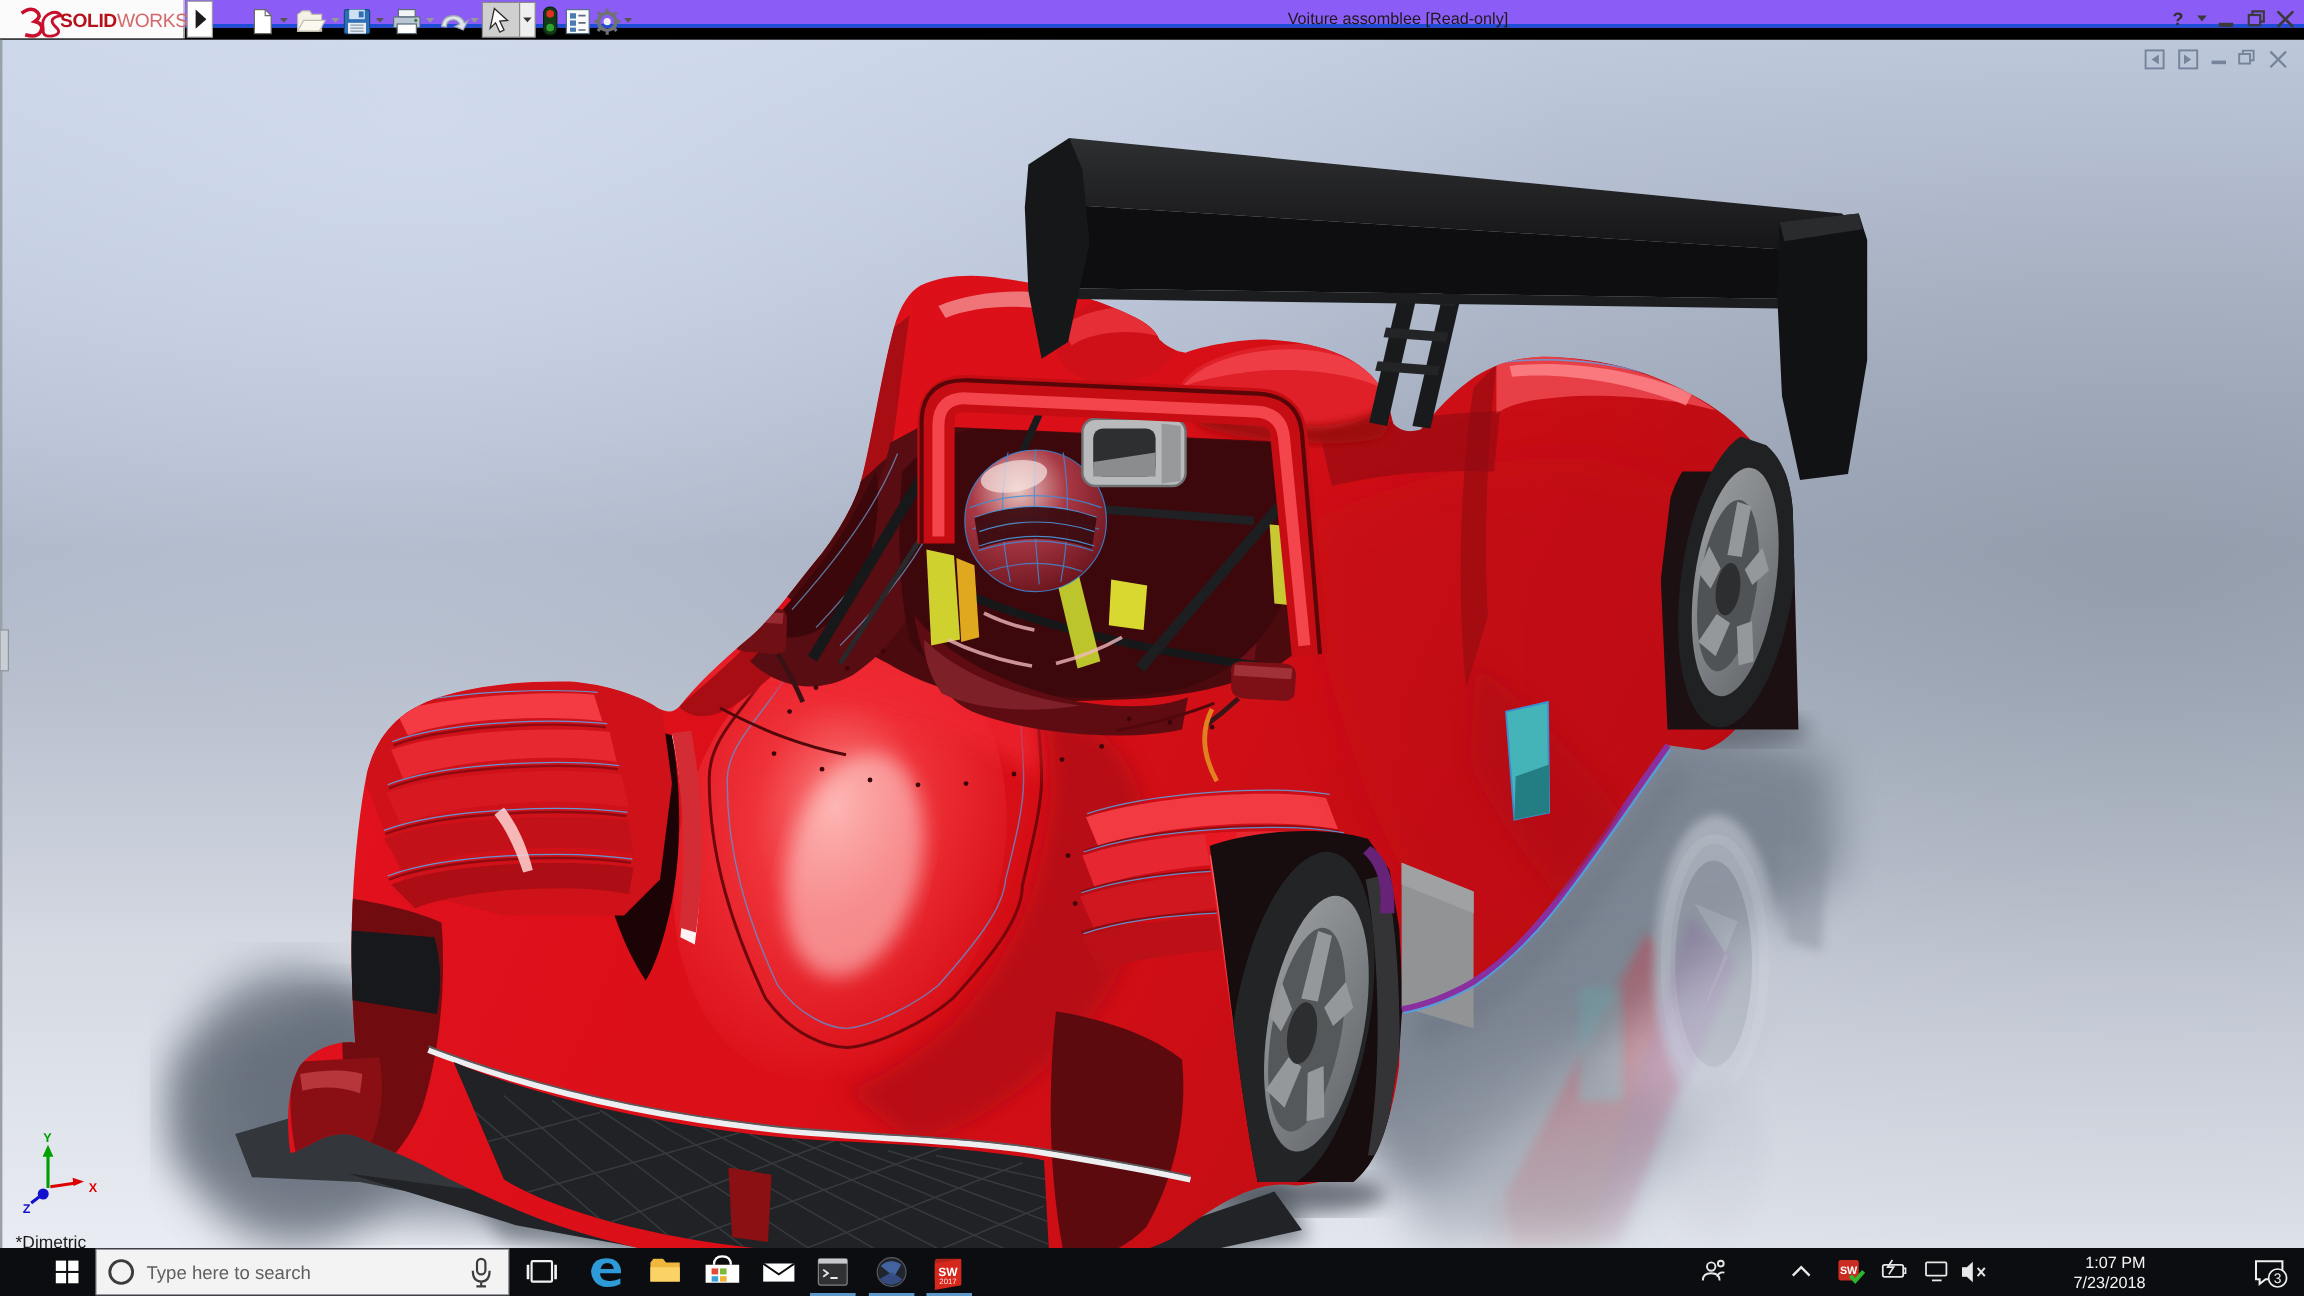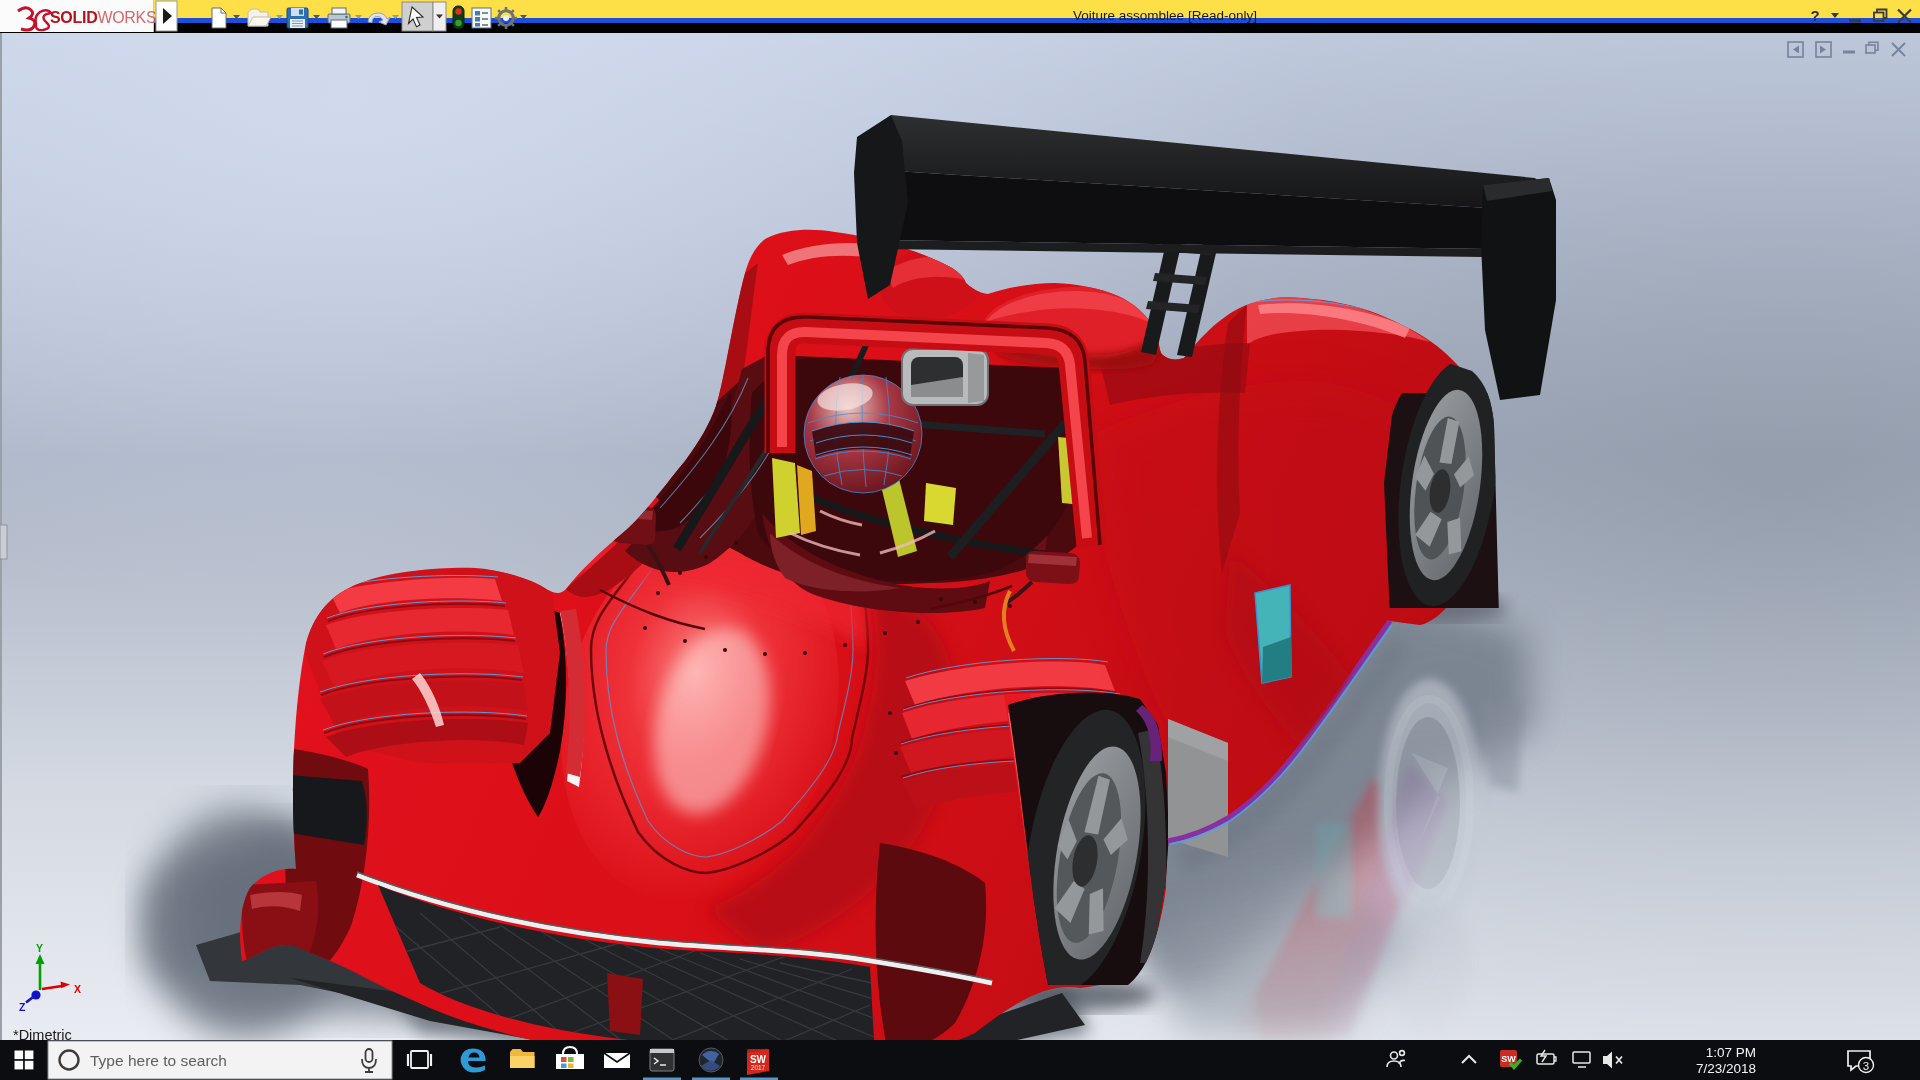--- a/index.html
+++ b/index.html
@@ -1,20 +1,20 @@
 <!DOCTYPE html>
 <html><head>
 <meta charset="utf-8">
 <style>
   html,body{margin:0;padding:0;width:1920px;height:1080px;overflow:hidden;background:#000;}
   *{box-sizing:border-box;font-family:"Liberation Sans",sans-serif;}
   #root{position:absolute;left:0;top:0;width:1920px;height:1080px;}
-  #titlebar{position:absolute;left:0;top:0;width:1920px;height:23px;background:#fde047;border-bottom:5px solid #1d4ed8;}
+  #titlebar{position:absolute;left:0;top:0;width:1920px;height:23px;background:#8b5cf6;border-bottom:3px solid #1d4ed8;}
   #viewport{position:absolute;left:0;top:33px;width:1920px;height:1007px;}
-  #taskbar{position:absolute;left:0;top:1040px;width:1920px;height:40px;background:#0c0d10;}
+  #taskbar{position:absolute;left:0;top:1040px;width:1920px;height:40px;background:#0c0d10;padding-left:32px;}
 </style>
 </head>
 <body>
 <div id="root">
   <div id="titlebar">
   <svg width="1920" height="33" viewBox="0 0 1920 33">
 
     <rect x="0" y="0" width="153" height="32" fill="#fbfbfb"></rect>
     <rect x="153" y="0" width="1" height="32" fill="#c8c8c8"></rect>
 

